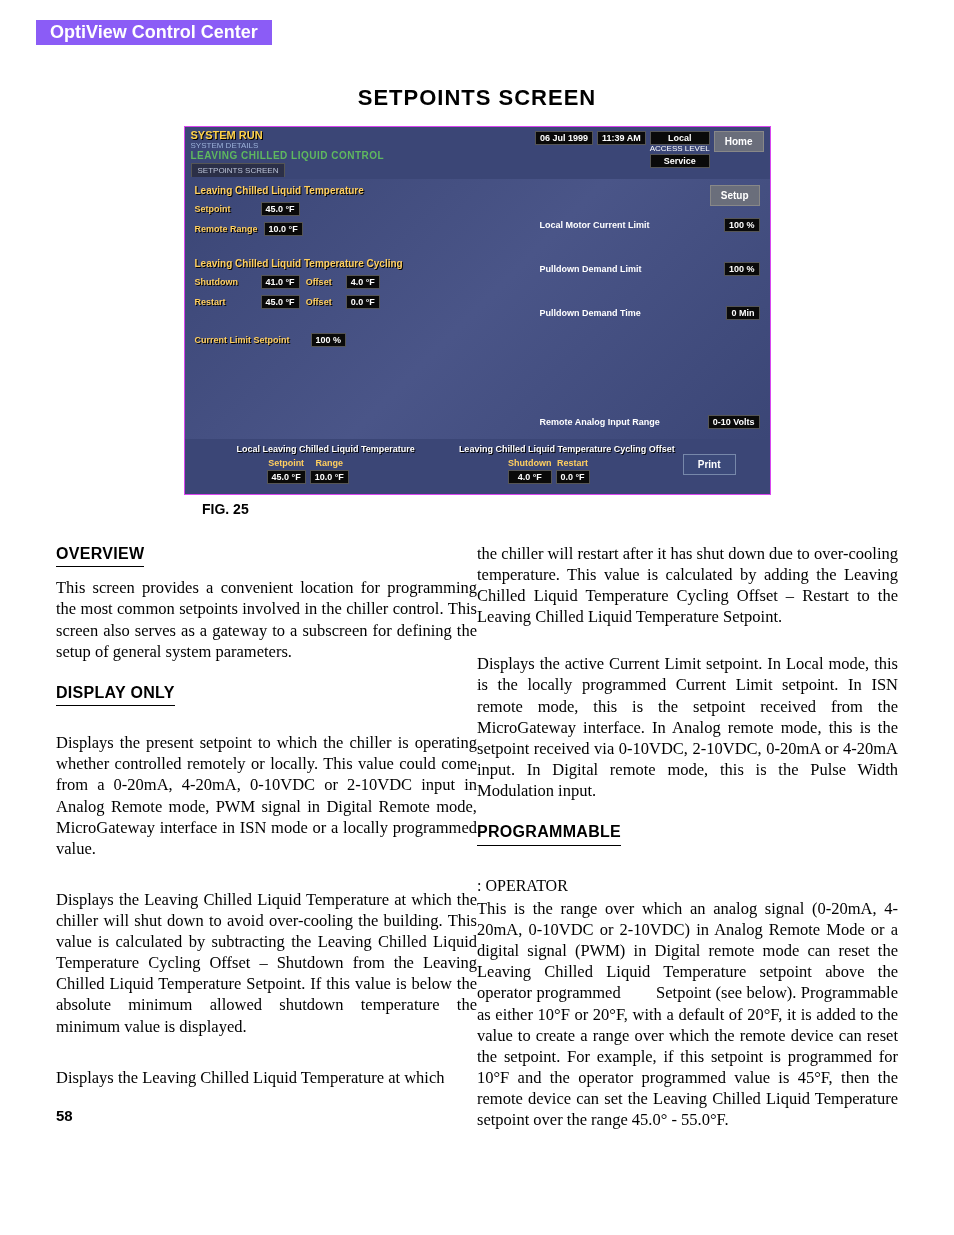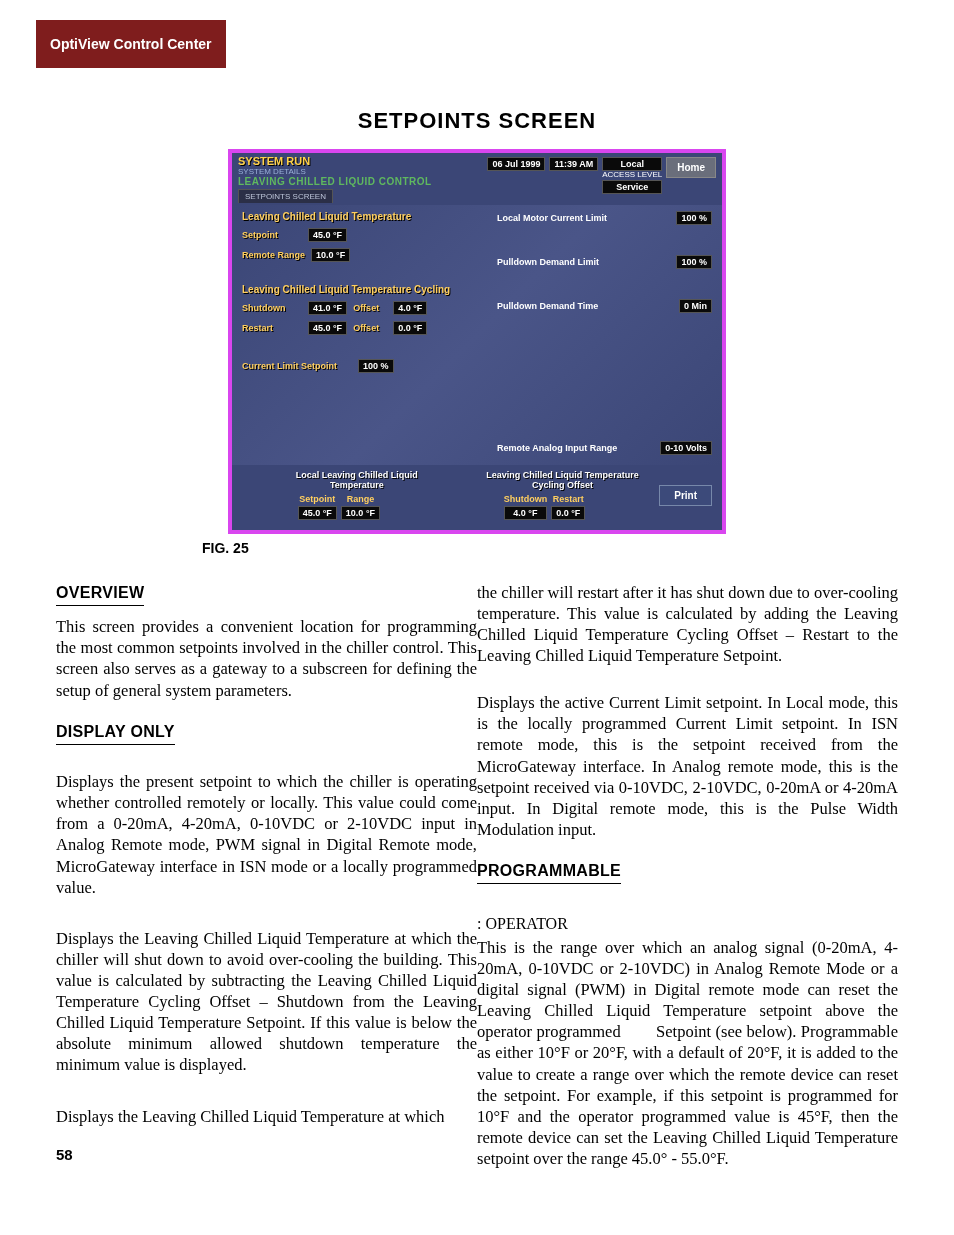--- a/index.html
+++ b/index.html
@@ -5,48 +5,48 @@
   * { box-sizing: border-box; margin: 0; padding: 0; }
   body {
     font-family: "Times New Roman", Times, serif;
     color: #000;
     background: #fff;
     width: 954px;
     margin: 0 auto;
     padding: 20px 56px 30px 56px;
   }
   .header-bar {
-    background: #7f1d1d;
-    color: #fff;
-    font-family: Arial, Helvetica, sans-serif;
-    font-weight: bold;
-    font-size: 14px;
-    padding: 16px 14px;
+    background: #8b5cf6;
+    color: #fff;
+    font-family: Arial, Helvetica, sans-serif;
+    font-weight: bold;
+    font-size: 18px;
+    padding: 2px 14px;
     display: inline-block;
     margin-left: -20px;
   }
   .page-title {
     font-family: Arial, Helvetica, sans-serif;
     font-weight: bold;
     font-size: 22px;
     text-align: center;
     margin: 40px 0 15px 0;
     letter-spacing: 1px;
   }
   .screenshot-wrap { text-align: center; }
   .screenshot {
     display: inline-block;
-    width: 498px;
+    width: 587px;
     background: #3b4676;
     color: #fff;
     text-align: left;
     font-family: "Arial", sans-serif;
     font-size: 9px;
     position: relative;
-    border: 4px solid #d946ef;
+    border: 1px solid #d946ef;
   }
   .ss-top {
     display: flex;
     align-items: stretch;
     font-size: 9px;
   }
   .ss-top-left {
     flex: 1;
     padding: 2px 6px;
   }
@@ -214,20 +214,23 @@
           <span class="val-box">0.0 °F</span>
         </div>
         <div style="height:12px;"></div>
         <div class="row">
           <span class="lab" style="min-width:110px;">Current Limit Setpoint</span>
           <span class="val-box">100 %</span>
         </div>
       </div>
 
       <div class="ss-col" style="max-width:230px;">
+        <div style="text-align:right; margin-bottom:6px;">
+          <div class="grey-btn" style="display:inline-block;">Setup</div>
+        </div>
         <div class="row" style="justify-content:space-between;">
           <span class="lab2">Local Motor Current Limit</span>
           <span class="val-box">100 %</span>
         </div>
         <div style="height:18px;"></div>
         <div class="row" style="justify-content:space-between;">
           <span class="lab2">Pulldown Demand Limit</span>
           <span class="val-box">100 %</span>
         </div>
         <div style="height:18px;"></div>

